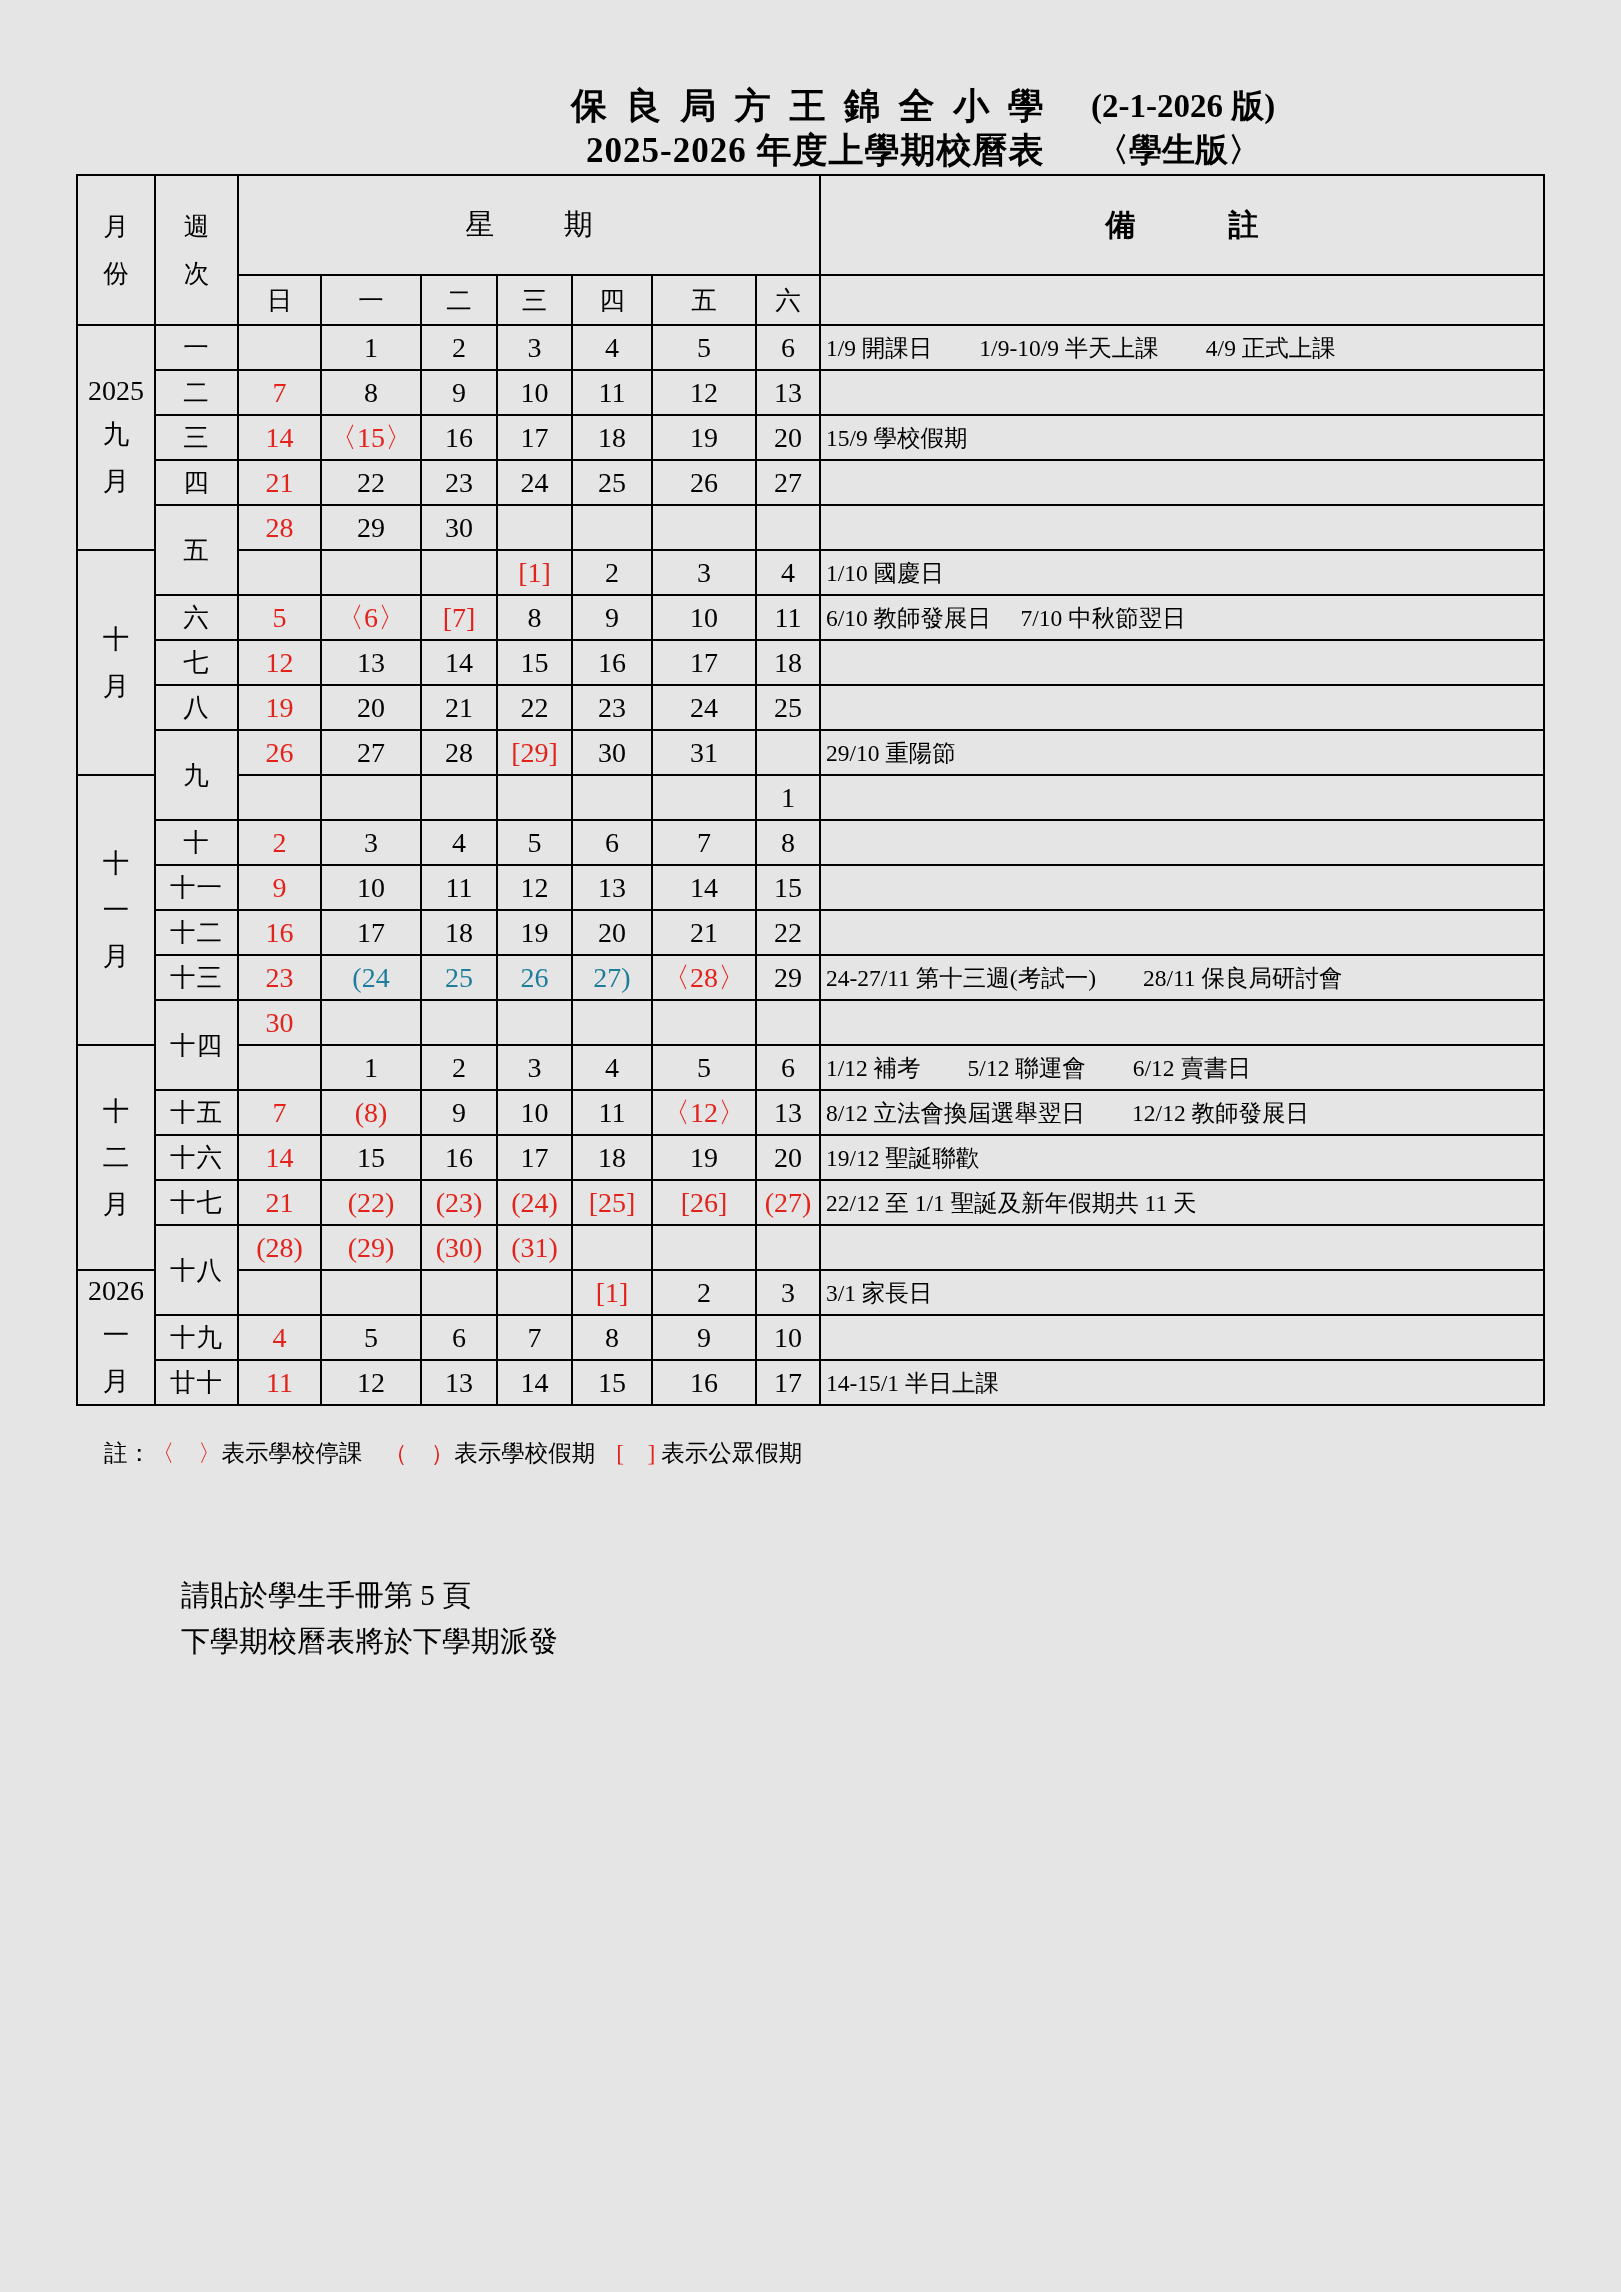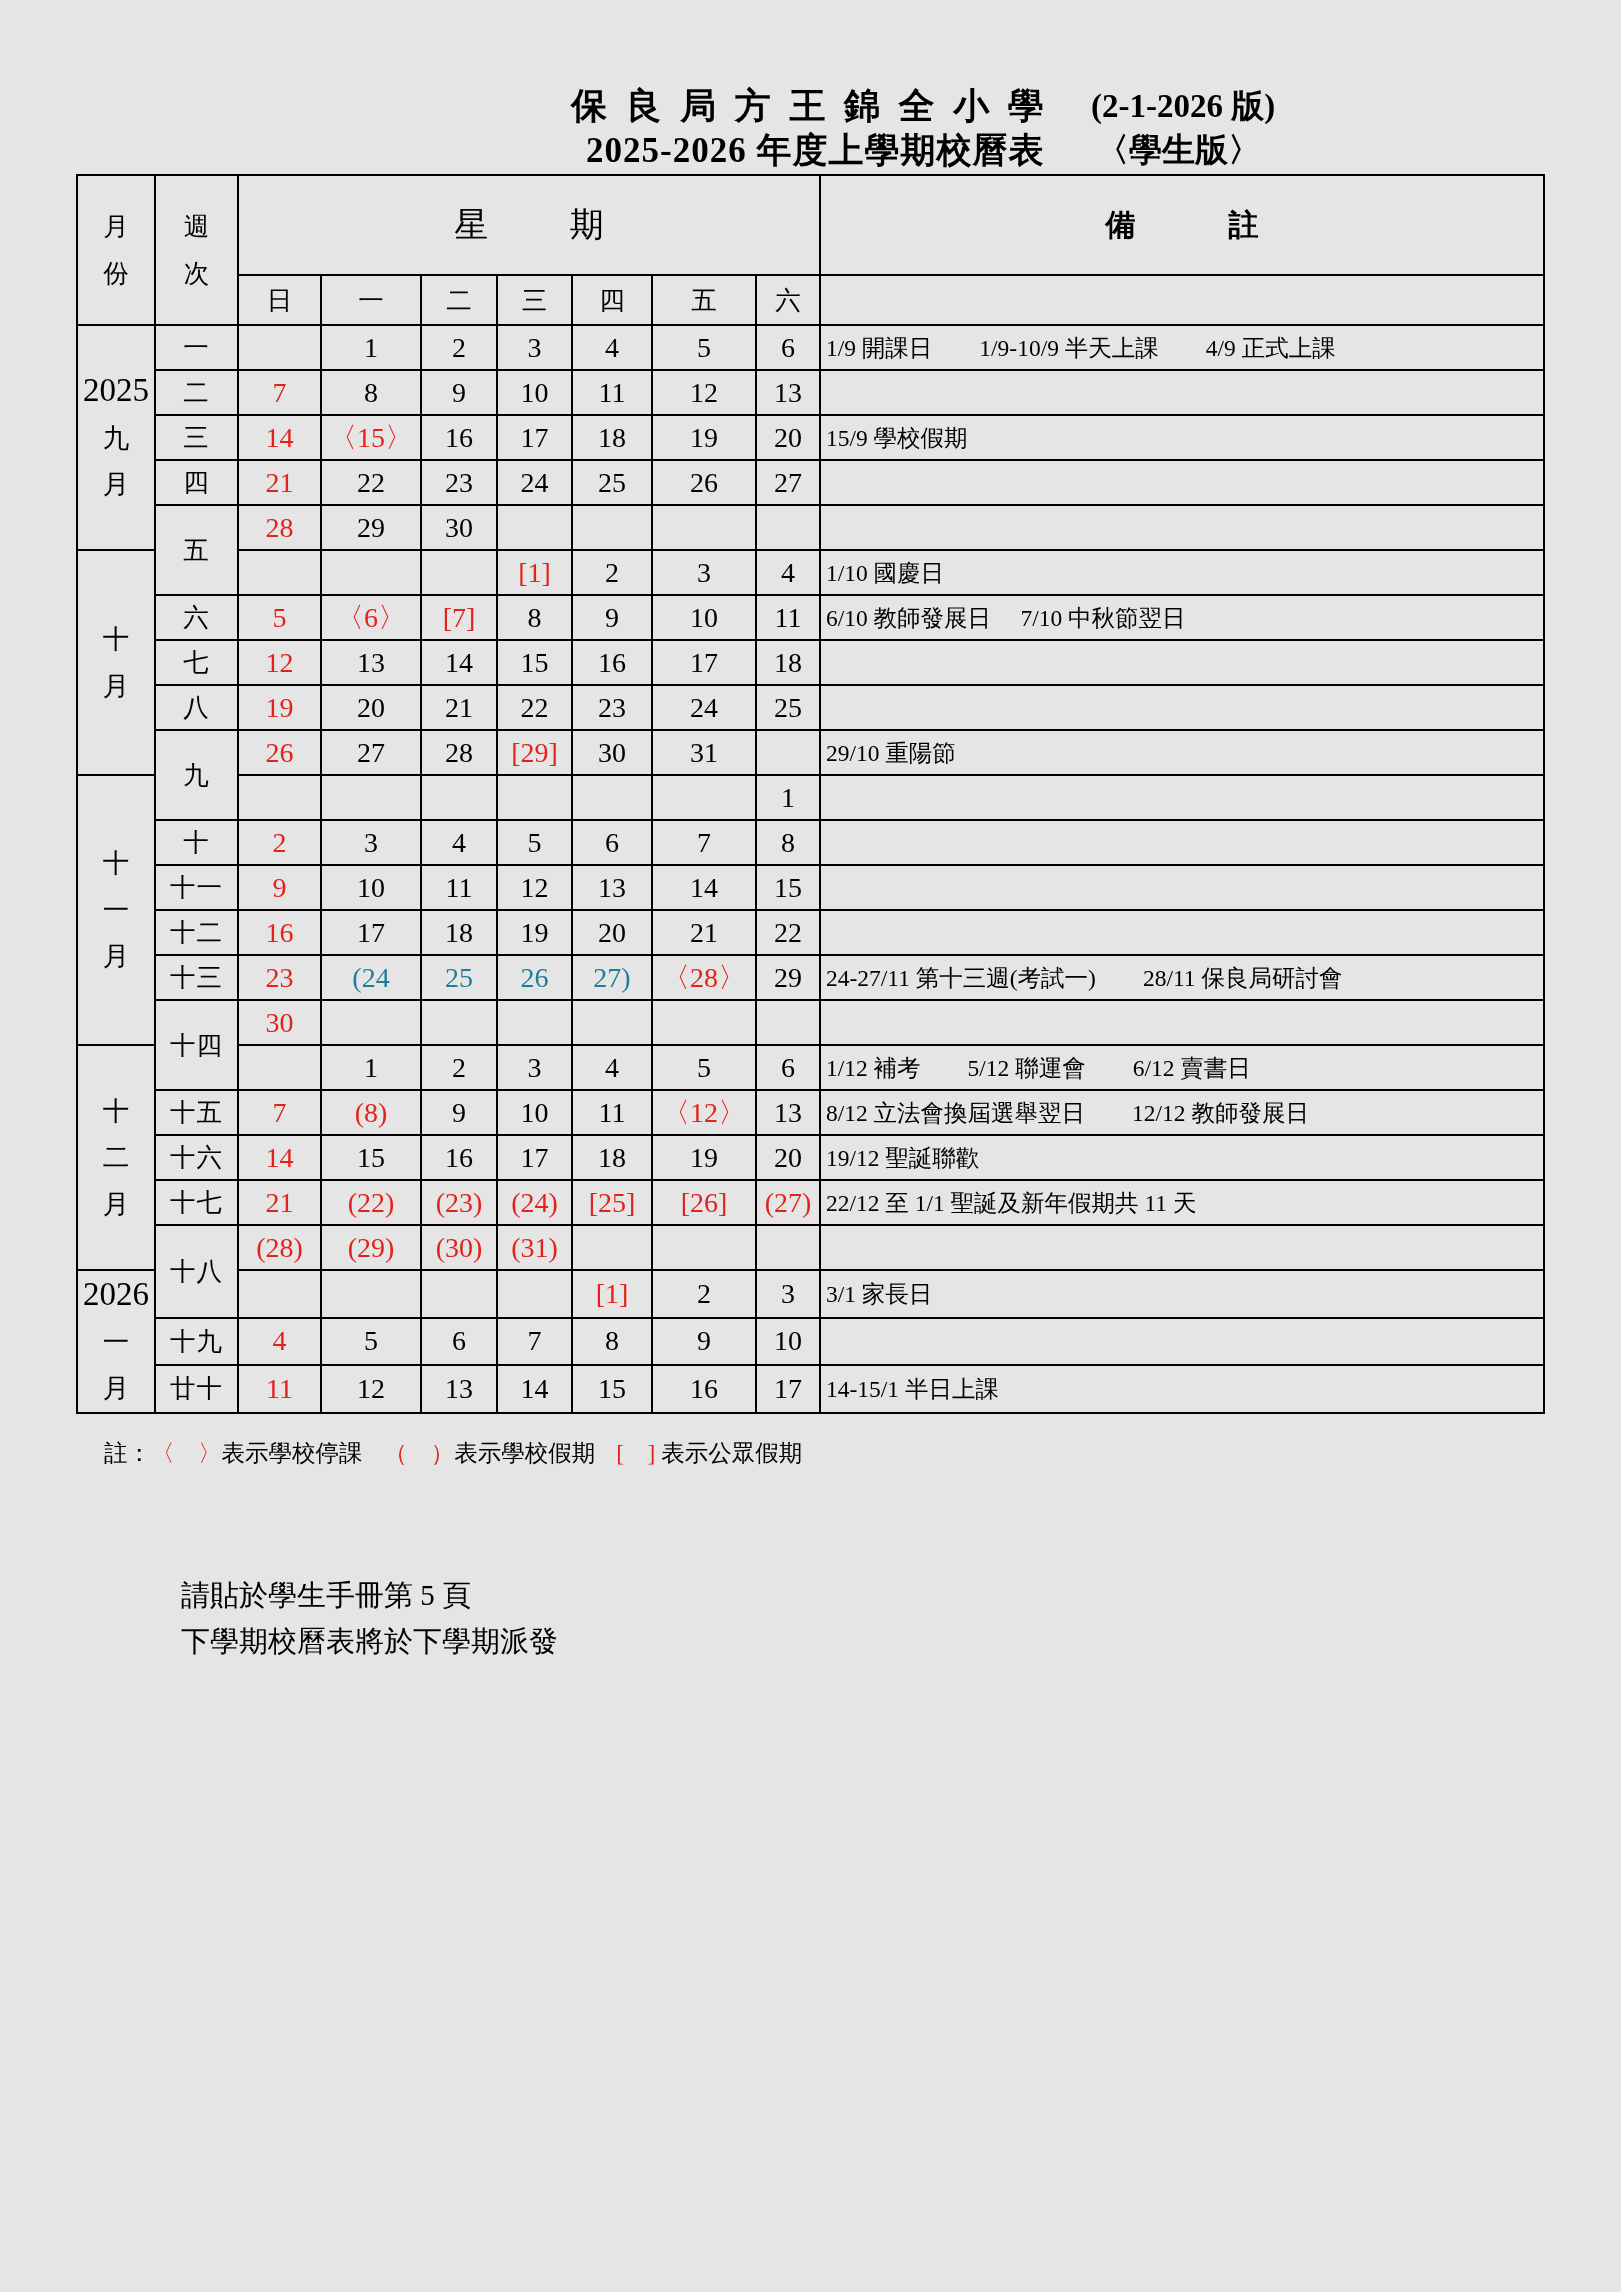--- a/index.html
+++ b/index.html
@@ -25,25 +25,25 @@
     border-collapse: collapse; table-layout: fixed;
     border: 2.9px solid #000;
   }
   table.cal td { border: 2px solid #000; text-align: center; vertical-align: middle; padding: 0; overflow: hidden; }
   tr.hrow-a  { height: 100px; }
   tr.hrow-b  { height: 50px; }
   tr.drow    { height: 45px; }
 
   .hd { font-size: 25.5px; border-radius: 28px; }
   .vstack { display: inline-block; width: 1.15em; word-break: break-all; line-height: 1.85; font-size: 25.5px; }
-  .xingqi { font-size: 34px; letter-spacing: 2.4em; padding-left: 2.4em !important; }
+  .xingqi { font-size: 29px; letter-spacing: 2.4em; padding-left: 2.4em !important; }
   .remarks-hd { font-size: 30px; font-weight: bold; letter-spacing: 3.1em; padding-left: 3.1em !important; border-radius: 32px; }
 
   .month-cell { font-size: 26.5px; }
-  .month-cell .year  { font-size: 33px; line-height: 1.45; }
+  .month-cell .year  { font-size: 28px; line-height: 1.45; }
   .month-cell .mchar { line-height: 1.75; }
   .week-cell { font-size: 25.5px; letter-spacing: 1px; }
   .date-cell { font-size: 28px; }
   .remark-cell { text-align: left !important; padding-left: 4.9px !important; font-size: 23.5px; white-space: nowrap; }
 
   .red  { color: #e3231b; }
   .teal { color: #1e7d9b; }
 
   
   .legend { position: absolute; left: 104px; top: 1437px; font-size: 23.5px; white-space: nowrap; }

